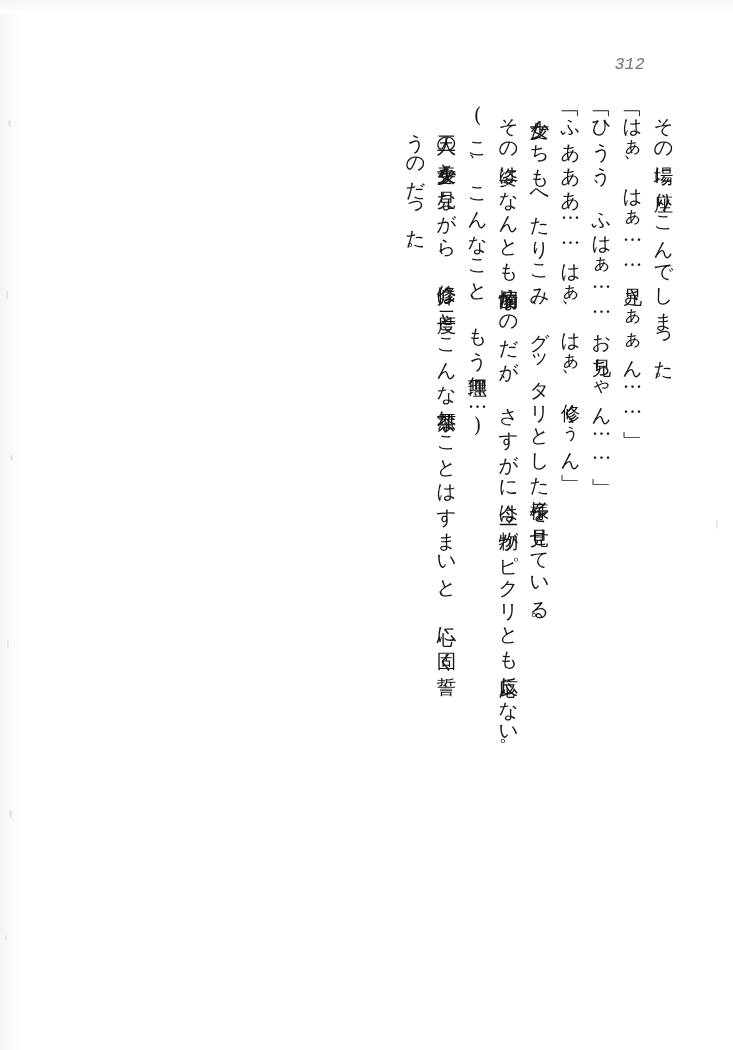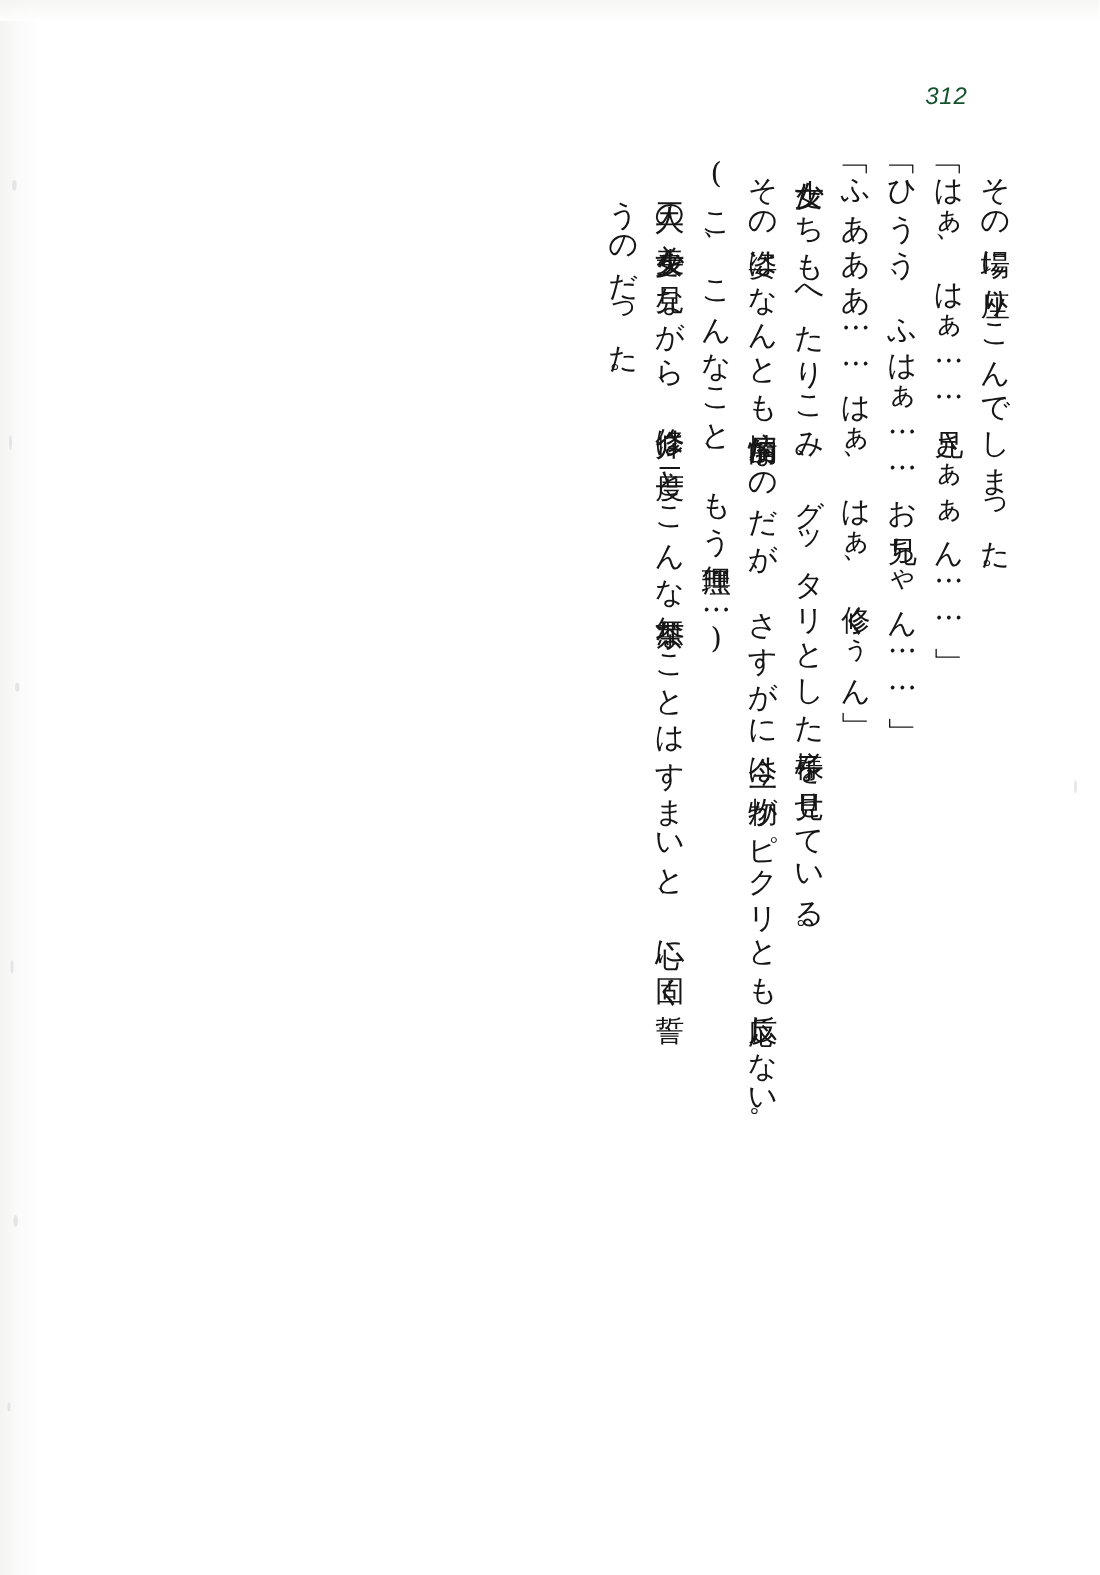--- a/index.html
+++ b/index.html
@@ -50,22 +50,22 @@
   }
 
   
   .folio {
     position: absolute;
     top: 56px;
     right: 88px;
     font-size: 16px;
     font-style: italic;
     letter-spacing: 0.5px;
-    color: #14532d;
-    font-family: Liberation Sans, sans-serif;
+    color: #737373;
+    font-family: Liberation Mono, monospace;
   }
 
   
   .text-block {
     position: absolute;
     top: 104px;
     right: 60px;
     height: 850px;
     display: flex;
     flex-direction: row;      

